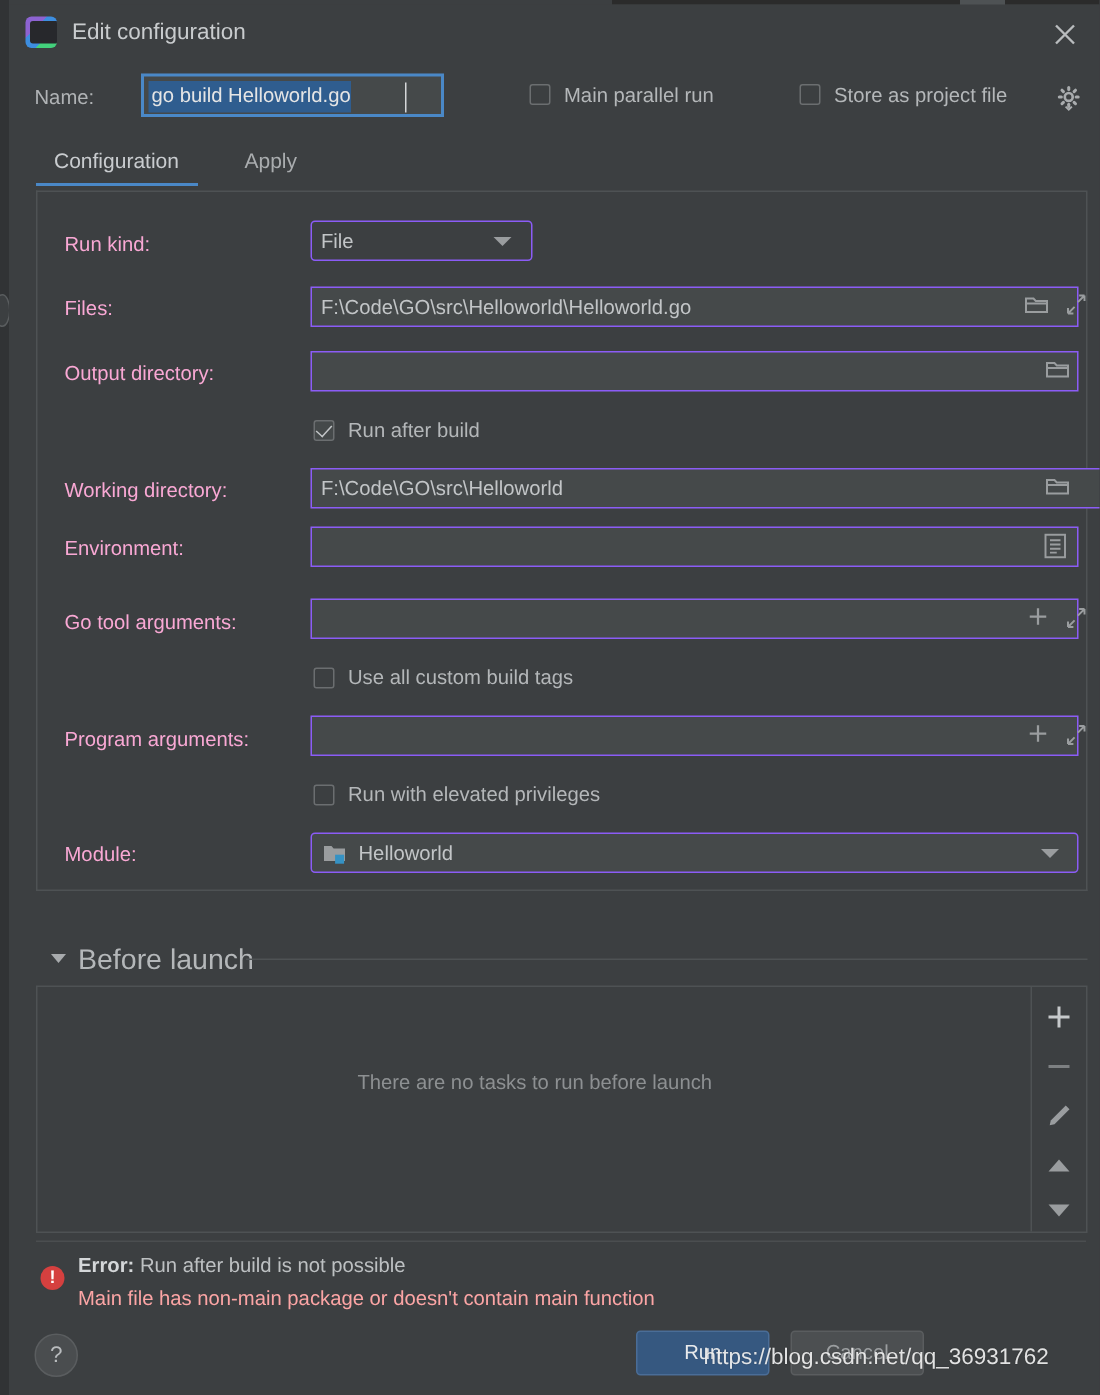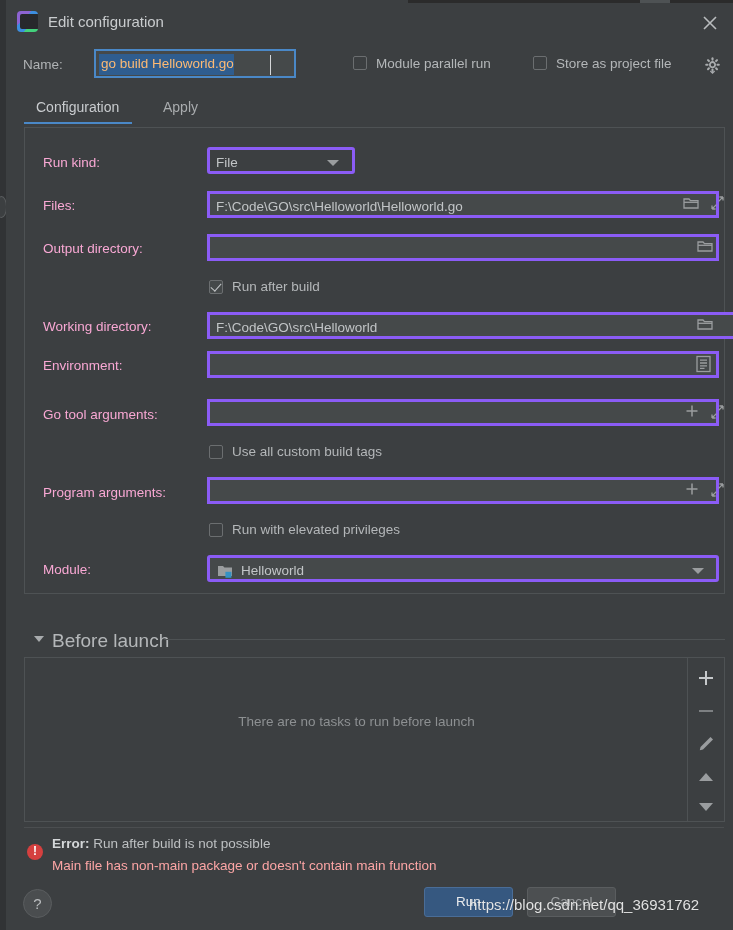--- a/index.html
+++ b/index.html
@@ -111,21 +111,21 @@
     left: 88px; top: 0px;
     width: 202px; height: 29px;
     background: #45494a;
     border: 2px solid #4a88c7;
     box-sizing: border-box;
   }
   .name-input .sel {
     position: absolute;
     left: 3px; top: 3px;
     background: #2f5d8f;
-    color: #fdba74;
+    color: #e5e5e5;
     font-size: 13.5px;
     padding: 2px 0 3px 2px;
     line-height: 16px;
     white-space: nowrap;
   }
   .name-caret {
     position: absolute;
     left: 174px; top: 4px;
     width: 1px; height: 20px;
     background: #d5d7d9;
@@ -205,21 +205,21 @@
   }
   .flabel {
     position: absolute;
     font-size: 13.5px;
     color: #f9a8d4;
     white-space: nowrap;
   }
   .field {
     position: absolute;
     background: #45494a;
-    border: 3px solid #8b5cf6;
+    border: 1px solid #8b5cf6;
     box-sizing: border-box;
     height: 27px;
   }
   .field .val {
     position: absolute;
     left: 6px; top: 5px;
     font-size: 13.5px;
     color: #c2c5c7;
     white-space: nowrap;
   }
@@ -407,21 +407,21 @@
   </div>
 
   <div class="name-row">
     <div class="name-label">Name:</div>
     <div class="name-input">
       <span class="sel">go build Helloworld.go</span>
       <span class="name-caret"></span>
     </div>
 
     <div class="cb" style="left:347px; top:7px;"></div>
-    <div class="cb-label" style="left:370px; top:7px;">Module parallel run</div>
+    <div class="cb-label" style="left:370px; top:7px;">Main parallel run</div>
 
     <div class="cb" style="left:527px; top:7px;"></div>
     <div class="cb-label" style="left:550px; top:7px;">Store as project file</div>
 
     <div class="gear">
       <svg width="17" height="17" viewBox="0 0 20 20">
         <circle cx="10" cy="9" r="3.1" fill="none" stroke="#a9acae" stroke-width="2.1"></circle>
         <g stroke="#a9acae" stroke-width="2.4" stroke-linecap="round">
           <path d="M10 1.6 L10 3.2"></path>
             <path d="M10 14.8 L10 16.4"></path>

